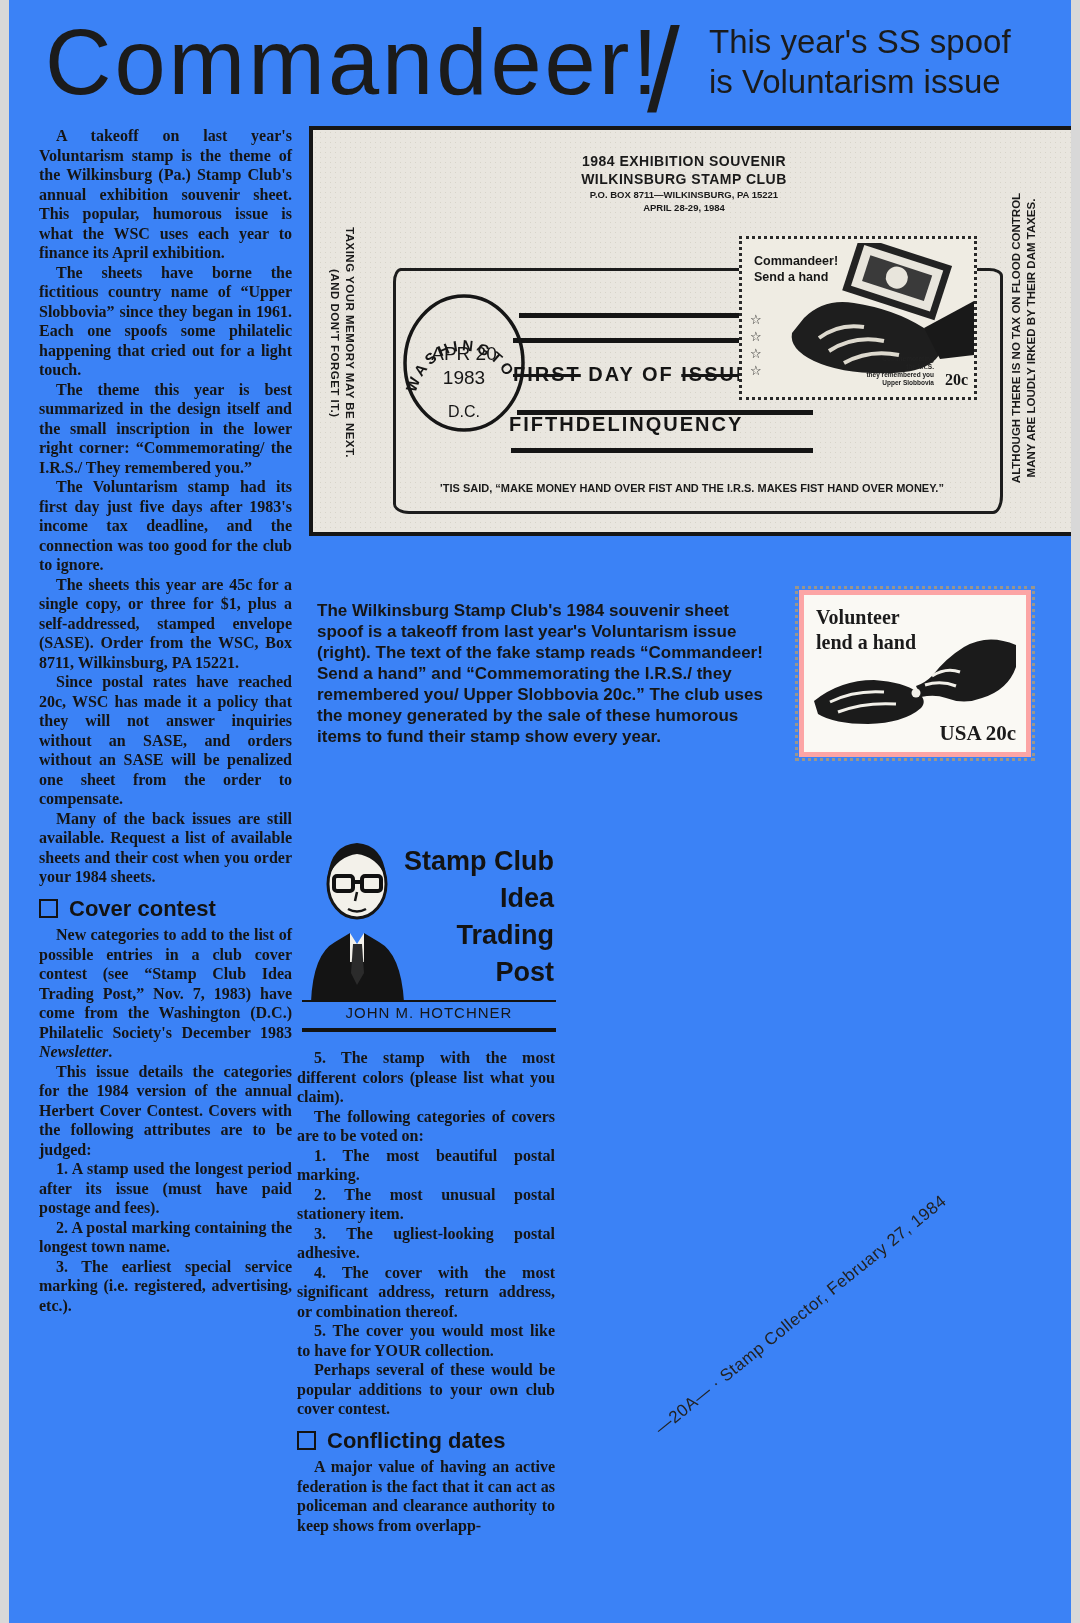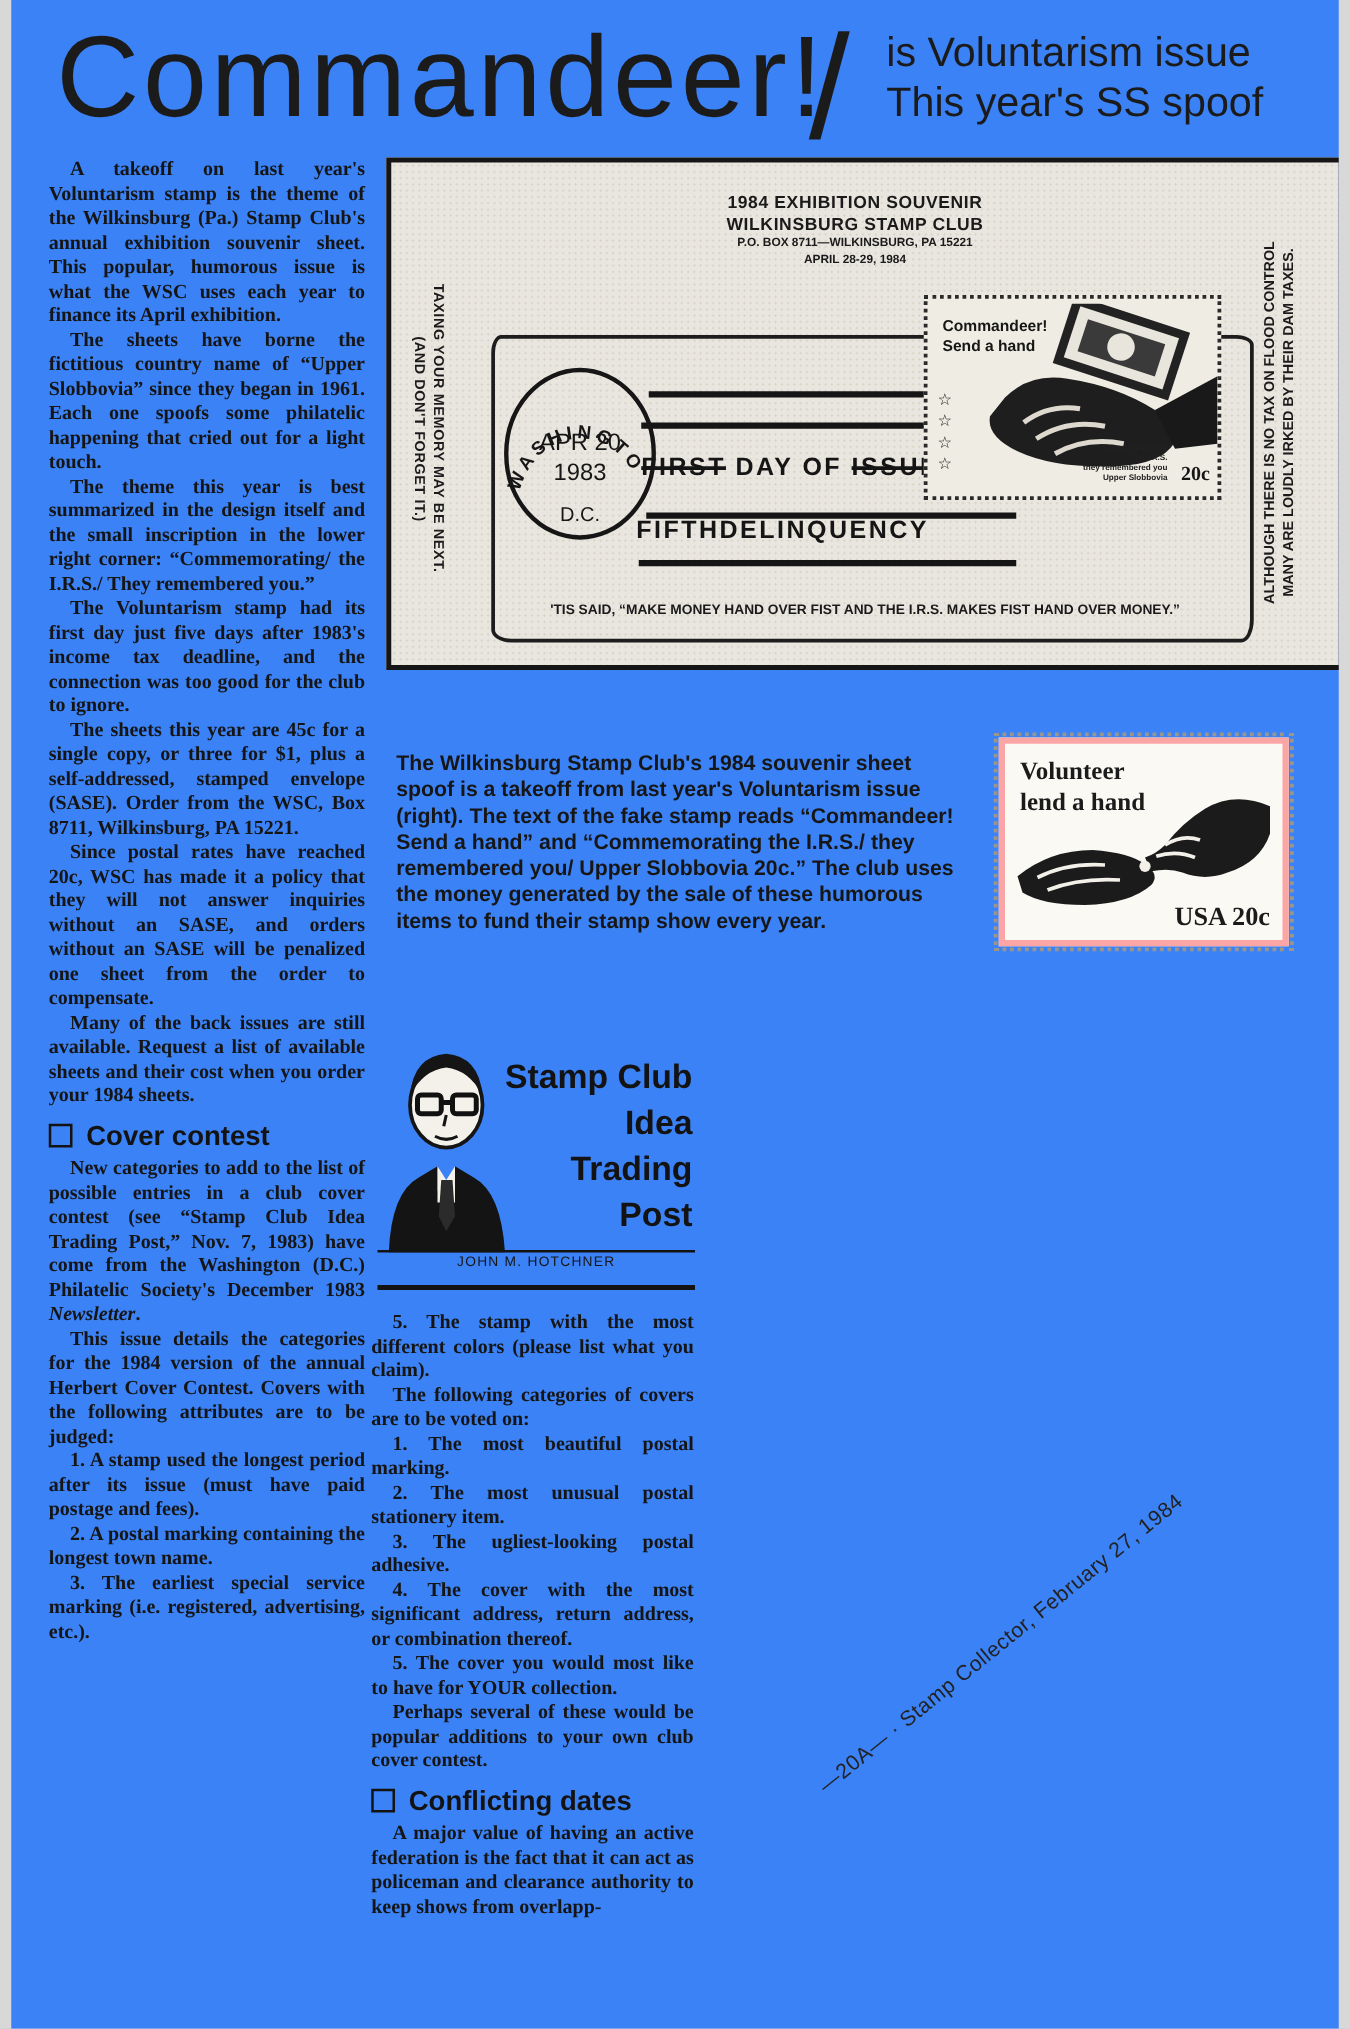--- a/index.html
+++ b/index.html
@@ -60,21 +60,21 @@
   .vstamp-denom{position:absolute;right:10px;bottom:6px;font-family:"Liberation Serif",serif;
                 font-weight:600;font-size:21px;color:#1b1b1b;}
   .vstamp svg{position:absolute;left:8px;top:42px;}
   
   .tp-title{position:absolute;left:383px;top:843px;width:162px;text-align:right;
             font-family:"Liberation Sans",sans-serif;font-weight:bold;font-size:27px;line-height:37px;
             color:#131313;white-space:nowrap;}
   .portrait{position:absolute;left:296px;top:832px;}
   .rule-thin{position:absolute;left:293px;top:1000px;width:254px;height:2px;background:#131313;}
   .byline{position:absolute;left:293px;top:1004px;width:254px;text-align:center;
-          font-family:"Liberation Sans",sans-serif;font-weight:500;font-size:11px;letter-spacing:1px;color:#161616;}
+          font-family:"Liberation Sans",sans-serif;font-weight:500;font-size:15px;letter-spacing:1px;color:#161616;}
   .rule-thick{position:absolute;left:293px;top:1028px;width:254px;height:4px;background:#131313;}
   
   .col{position:absolute;font-size:16px;line-height:19.5px;font-weight:bold;color:#151515;}
   .col1{left:30px;top:126px;width:253px;}
   .col2{left:288px;top:1048px;width:258px;}
   .col p{margin:0;text-align:justify;text-indent:17px;}
   .section-head{display:flex;align-items:center;gap:11px;margin:12px 0 7px 0;
                 font-family:"Liberation Sans",sans-serif;font-weight:bold;font-size:22px;color:#131313;}
   .checkbox{display:inline-block;width:15px;height:15px;border:2.5px solid #131313;flex:0 0 auto;}
   .ital{font-style:italic;}
@@ -84,22 +84,22 @@
                color:#222;transform:rotate(-39deg);transform-origin:center;white-space:nowrap;}
 </style>
 </head>
 <body>
 
 <div class="page">
 
   <div class="headline">Commandeer!</div>
   <div class="slash">/</div>
   <div class="subhead">
+    <div>This year's SS spoof</div>
     <div>is Voluntarism issue</div>
-    <div>This year's SS spoof</div>
   </div>
 
   <div class="figure">
     <div class="vert-left">
       <div>TAXING YOUR MEMORY MAY BE NEXT.</div>
       <div>(AND DON'T FORGET IT.)</div>
     </div>
 
     <div class="sheet-head">
       <div class="h1">1984 EXHIBITION SOUVENIR</div>

